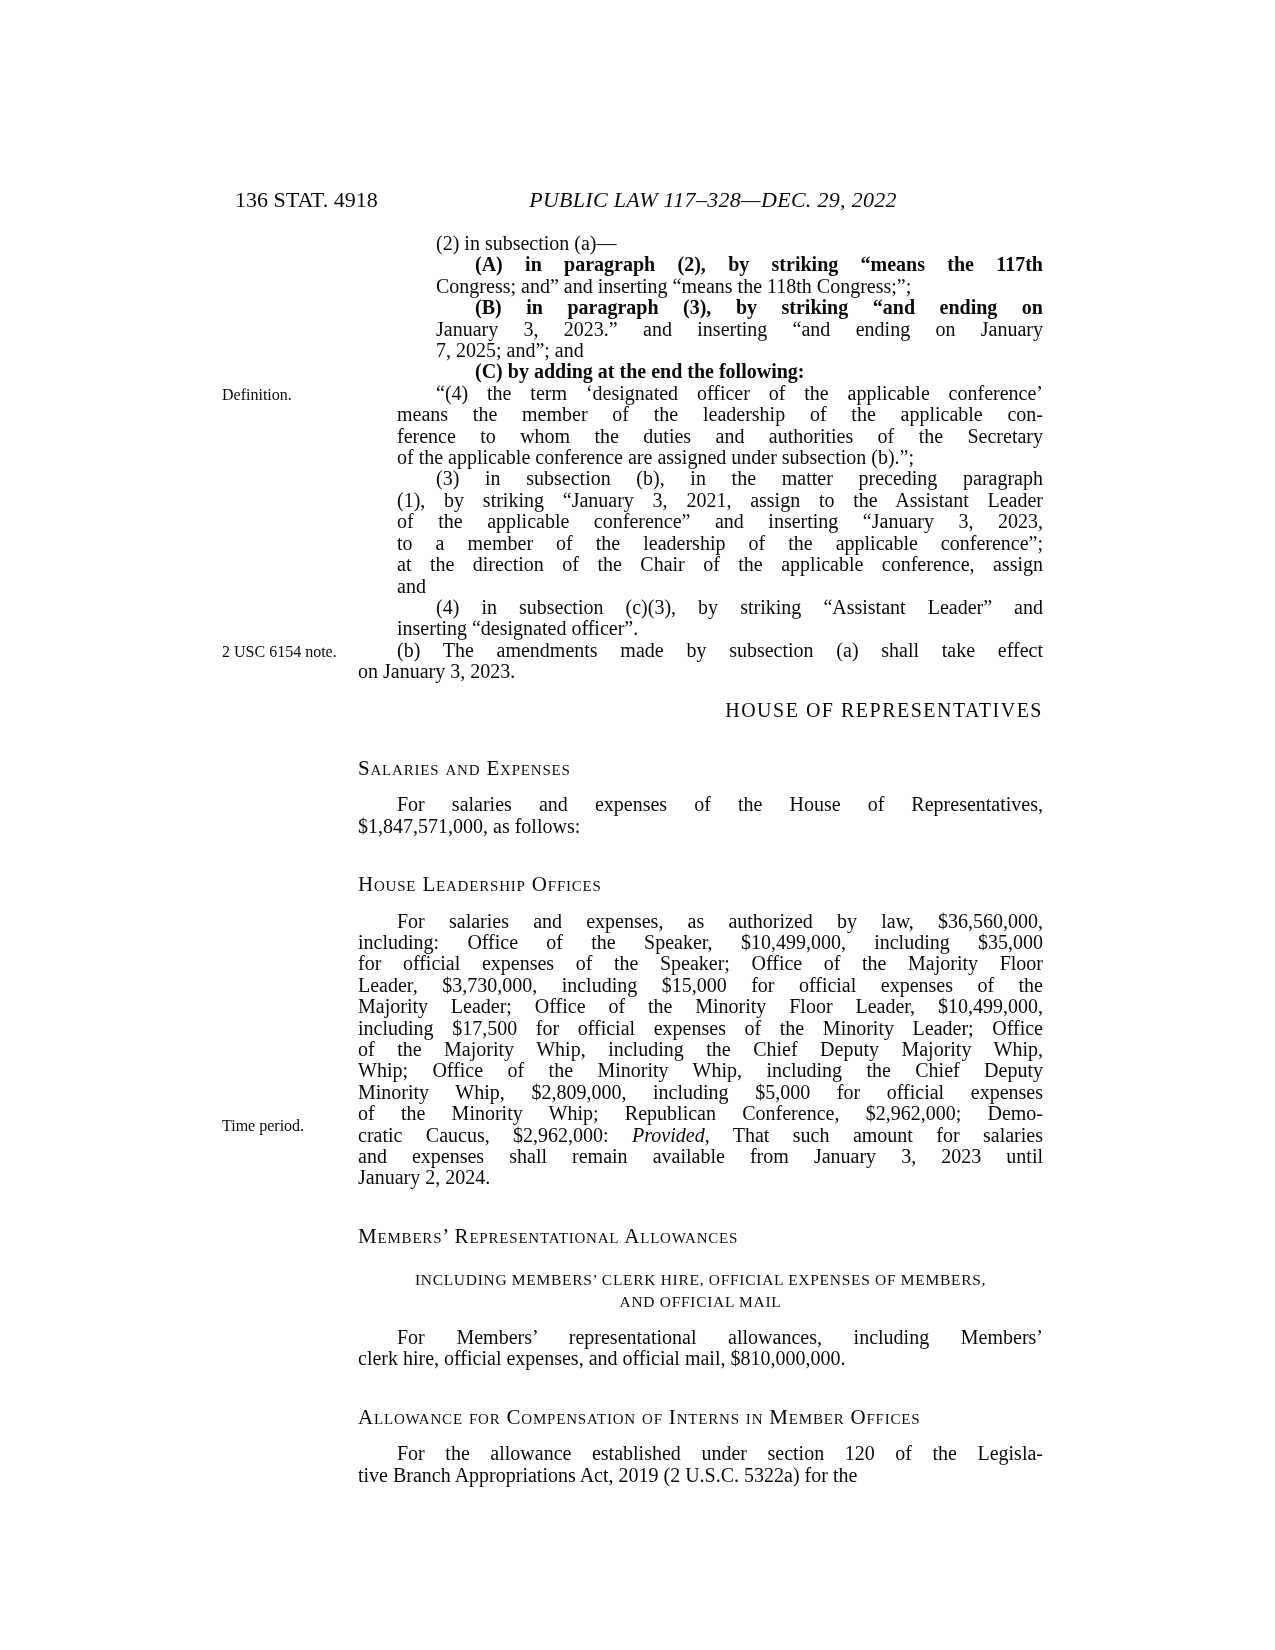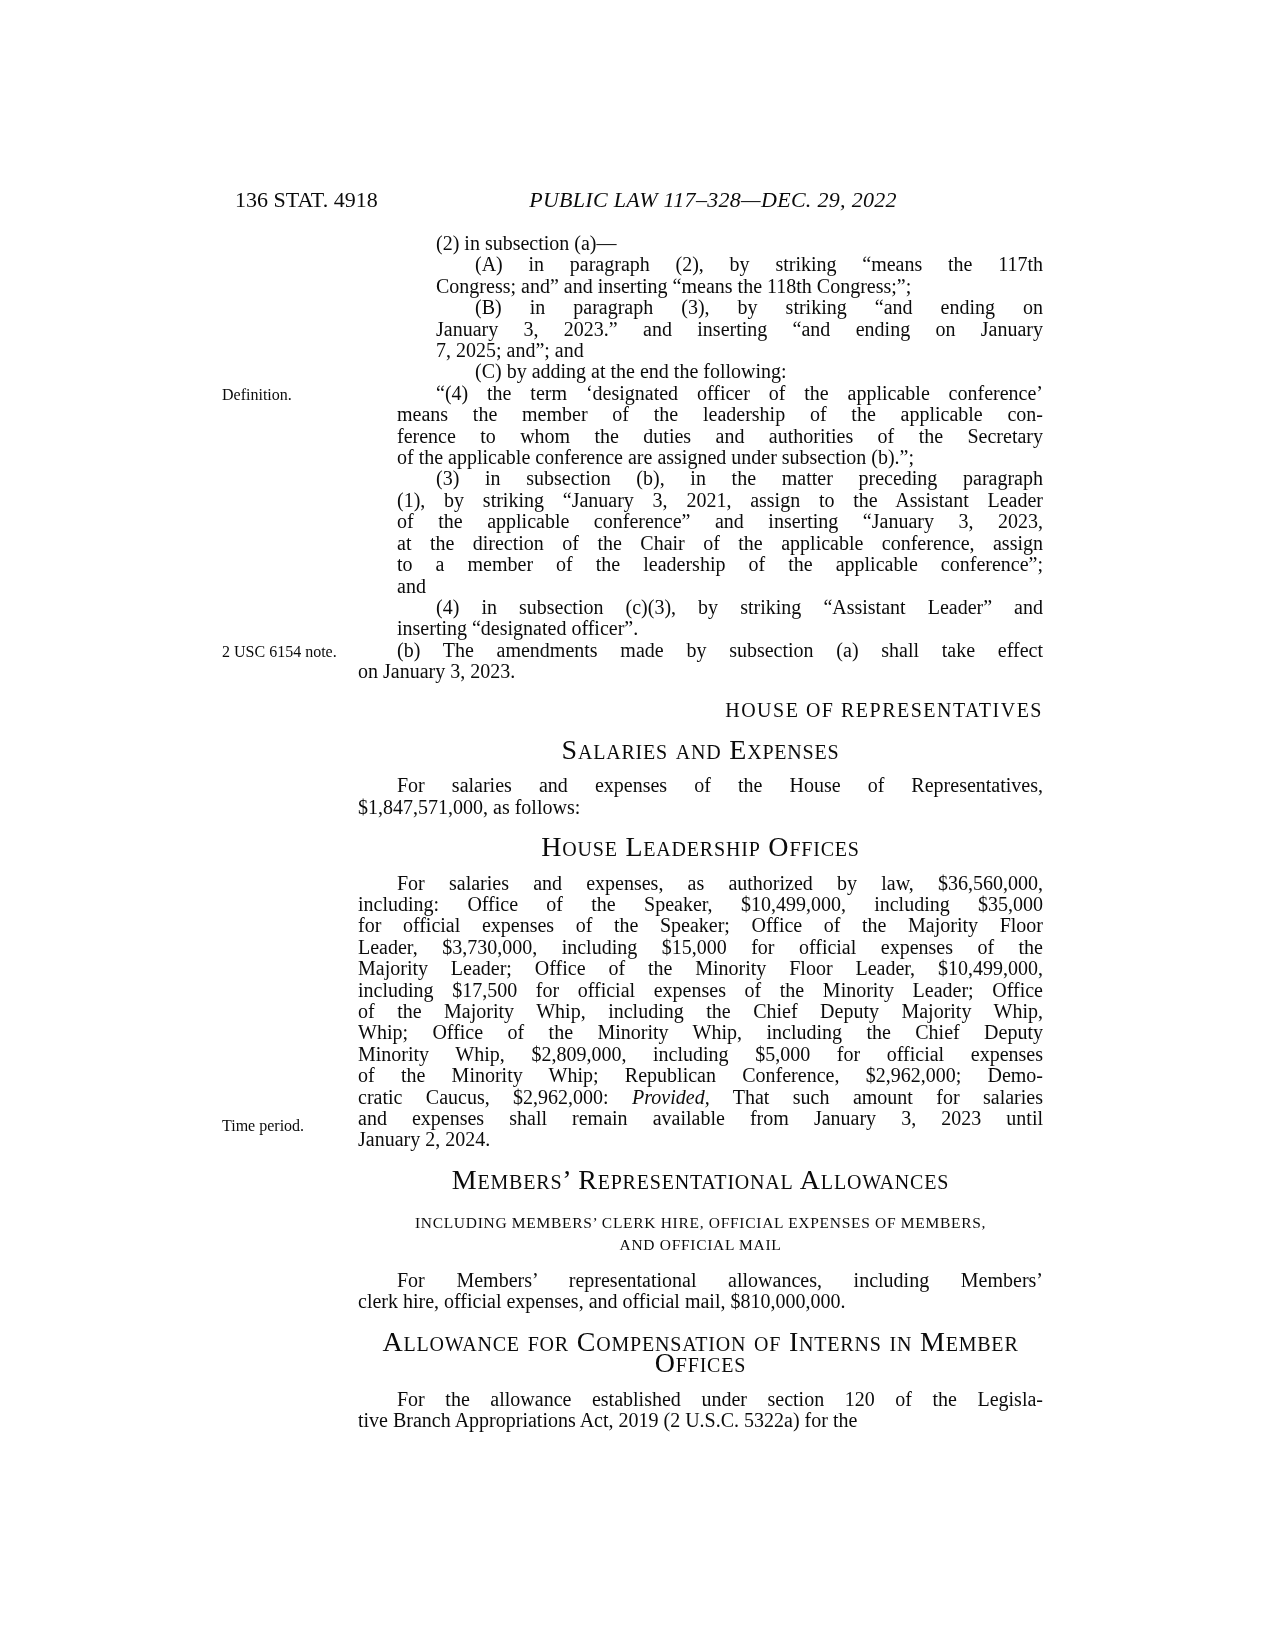--- a/index.html
+++ b/index.html
@@ -31,30 +31,30 @@
   
   .content-column{
     position:absolute;left:358px;top:233px;width:685px;
     font-size:20px;line-height:21.4px;
   }
   .para{margin-top:0;}
   .line{text-align:justify;text-align-last:justify;}
   .line.last{text-align-last:left;}
   .ind-1{padding-left:39px;}
   .ind-2{padding-left:78px;}
-  .ind-3{padding-left:117px;}
+  .ind-3{padding-left:117px;font-weight:bold;}
   
   .h-caps{
     margin-top:17px;text-align:right;
     font-size:20px;letter-spacing:1.5px;
   }
   .h-sc{
-    margin-top:18px;text-align:center;
+    margin-top:37px;text-align:left;
     font-variant:small-caps;
-    font-size:28px;letter-spacing:0.8px;
+    font-size:21px;letter-spacing:0.8px;
   }
   .h-sub{
     margin-top:22px;text-align:center;
     font-size:15.5px;letter-spacing:0.7px;line-height:21.4px;
   }
   
   .h-caps + .para,.h-sc + .para,.h-sub + .para{margin-top:15px;}
   i{font-style:italic;}
 </style>
 </head>
@@ -91,22 +91,22 @@
       <div class="para">
         <div class="line ind-2">“(4) the term ‘designated officer of the applicable conference’</div>
         <div class="line ind-1">means the member of the leadership of the applicable con-</div>
         <div class="line ind-1">ference to whom the duties and authorities of the Secretary</div>
         <div class="line ind-1 last">of the applicable conference are assigned under subsection (b).”;</div>
       </div>
       <div class="para">
         <div class="line ind-2">(3) in subsection (b), in the matter preceding paragraph</div>
         <div class="line ind-1">(1), by striking “January 3, 2021, assign to the Assistant Leader</div>
         <div class="line ind-1">of the applicable conference” and inserting “January 3, 2023,</div>
+        <div class="line ind-1">to a member of the leadership of the applicable conference”;</div>
         <div class="line ind-1">at the direction of the Chair of the applicable conference, assign</div>
-        <div class="line ind-1">to a member of the leadership of the applicable conference”;</div>
         <div class="line ind-1 last">and</div>
       </div>
       <div class="para">
         <div class="line ind-2">(4) in subsection (c)(3), by striking “Assistant Leader” and</div>
         <div class="line ind-1 last">inserting “designated officer”.</div>
       </div>
       <div class="para">
         <div class="line ind-1">(b) The amendments made by subsection (a) shall take effect</div>
         <div class="line ind-0 last">on January 3, 2023.</div>
       </div>

